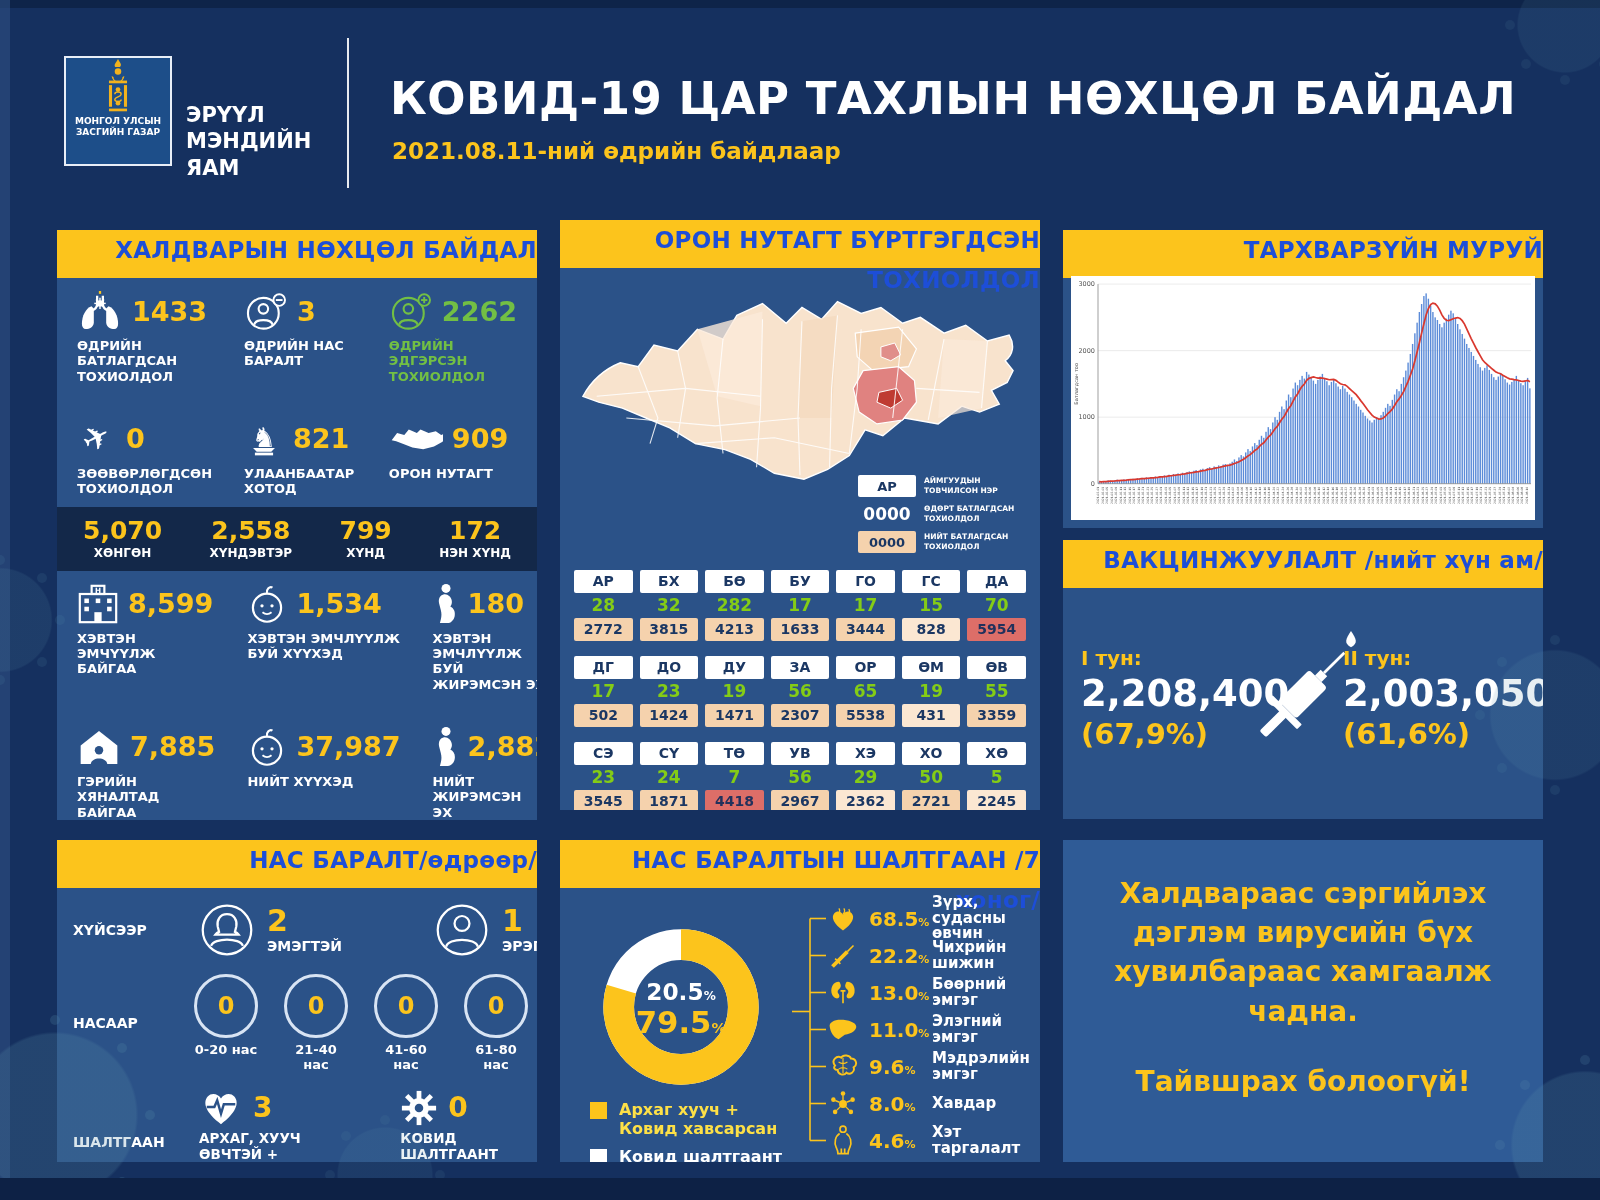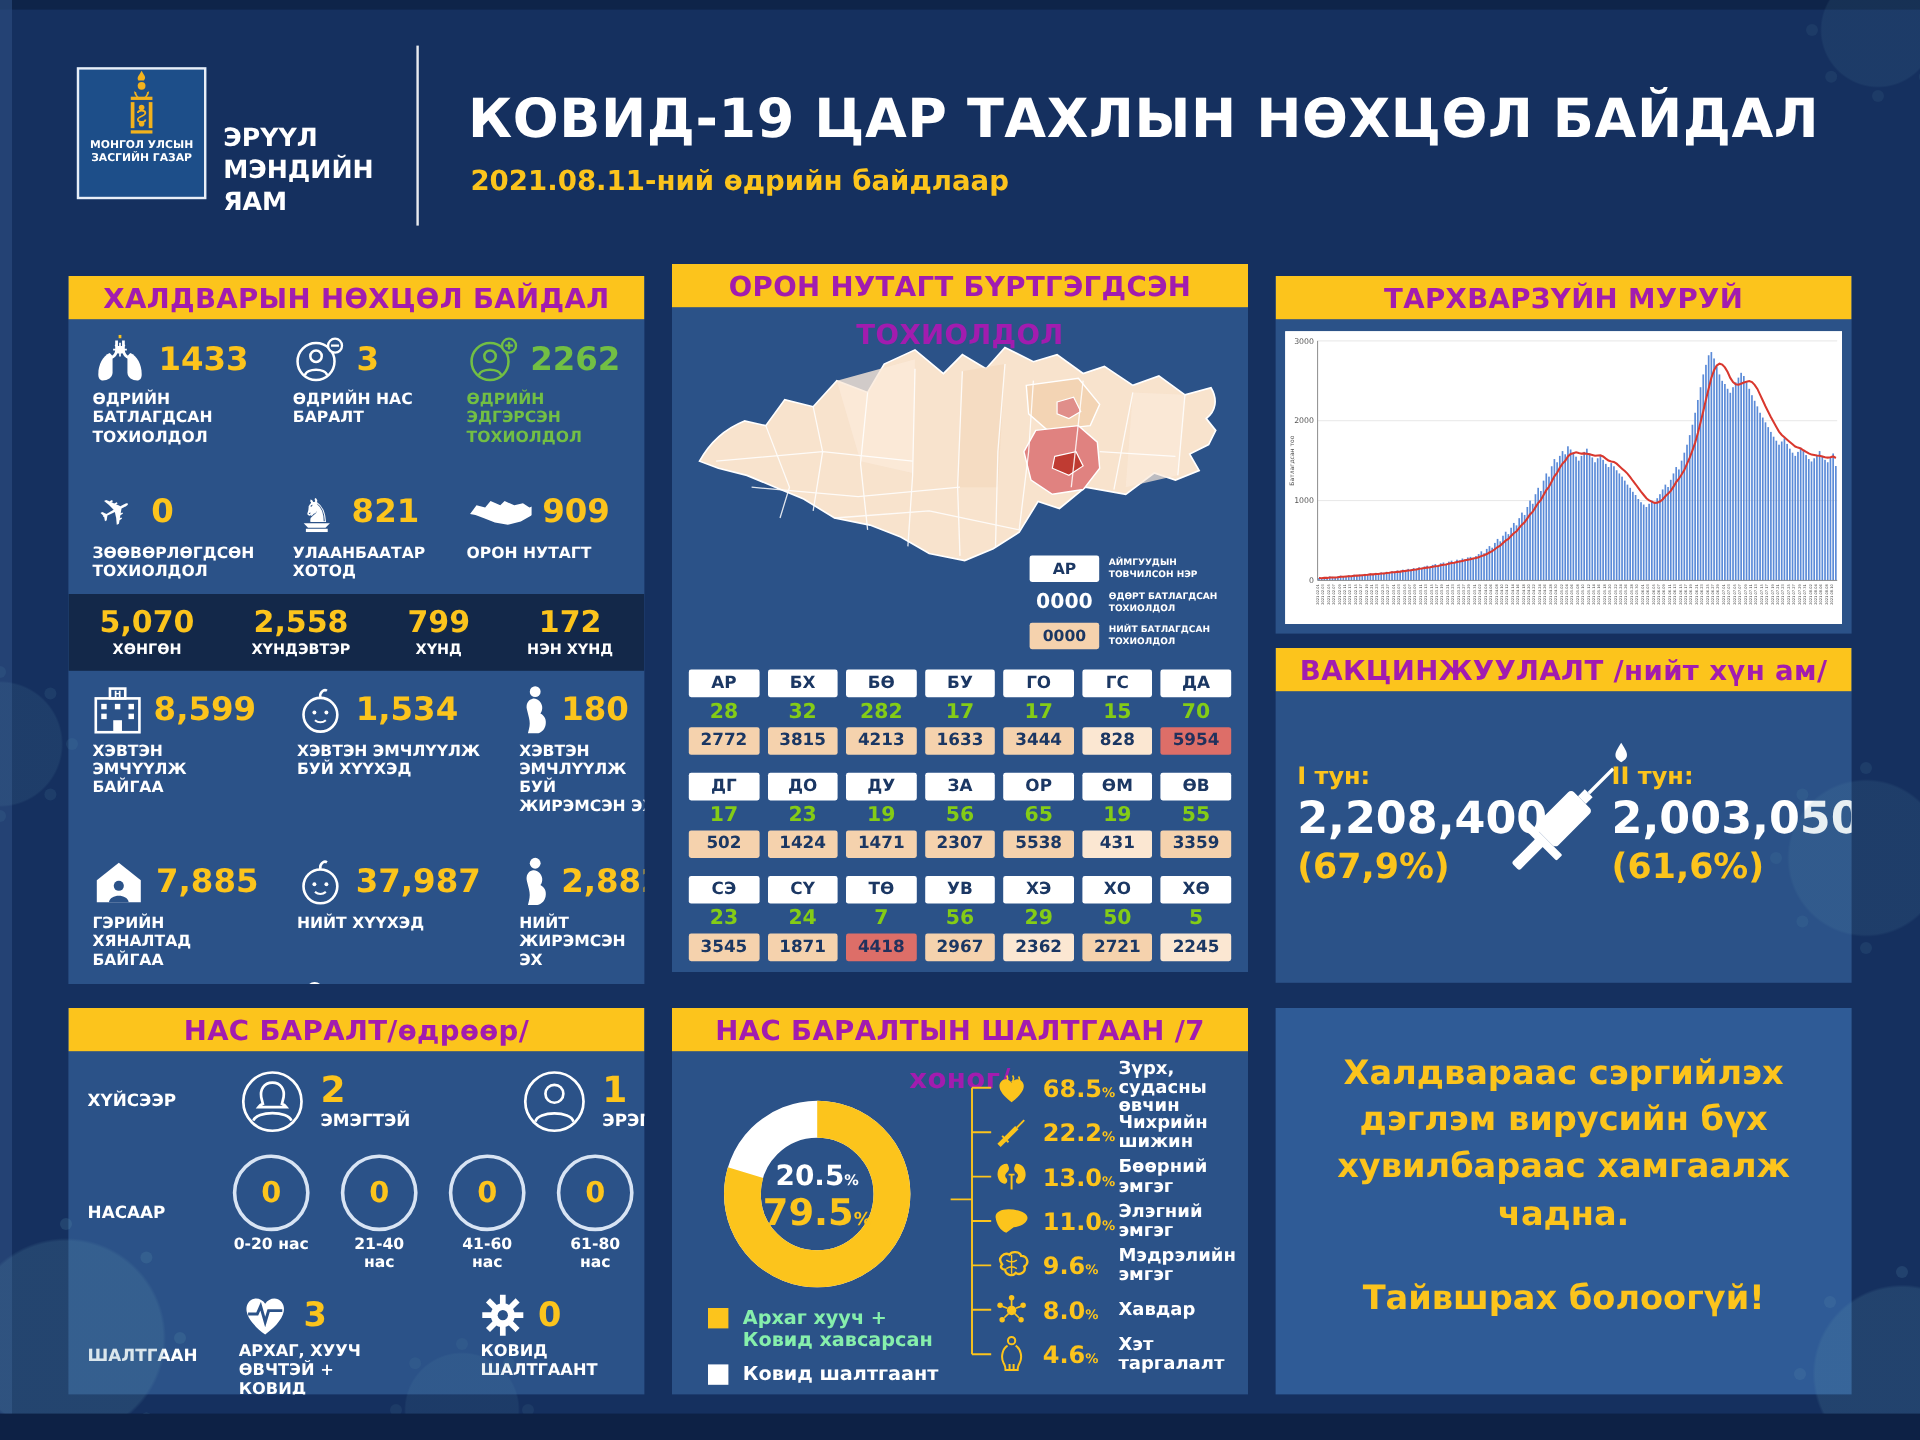--- a/index.html
+++ b/index.html
@@ -13,22 +13,22 @@
   
   .gov-logo{position:absolute;left:64px;top:56px;width:104px;height:106px;background:#1d4e89;
             border:2px solid #e8eef7;display:flex;flex-direction:column;align-items:center;justify-content:flex-start;}
   .gov-label{font-size:9px;font-weight:bold;text-align:center;line-height:1.25;white-space:pre-line;margin-top:2px;}
   .ministry{position:absolute;left:186px;top:102px;width:160px;font-size:21px;font-weight:bold;line-height:1.25;white-space:pre-line;}
   .hdr-divider{position:absolute;left:347px;top:38px;width:2px;height:150px;background:#ffffff;opacity:.9;}
   .main-title{position:absolute;left:390px;top:72px;width:1160px;font-size:45px;font-weight:bold;letter-spacing:.5px;}
   .sub-title{position:absolute;left:392px;top:138px;font-size:23px;font-weight:bold;color:#fcc41c;}
   
   .panel{position:absolute;background:#2b5288;overflow:hidden;}
-  .panel-header{background:#fcc41c;color:#a21caf;font-weight:bold;text-align:center;font-size:23px;
-                height:36px;line-height:40px;letter-spacing:.3px;}
+  .panel-header{background:#fcc41c;color:#1d4ed8;font-weight:bold;text-align:right;font-size:23px;
+                height:48px;line-height:40px;letter-spacing:.3px;}
   #panel-infection{left:57px;top:230px;width:480px;height:590px;}
   #panel-map{left:560px;top:220px;width:480px;height:590px;}
   #panel-curve{left:1063px;top:230px;width:480px;height:298px;}
   #panel-vaccine{left:1063px;top:540px;width:480px;height:279px;}
   #panel-deaths{left:57px;top:840px;width:480px;height:322px;}
   #panel-causes{left:560px;top:840px;width:480px;height:322px;}
   #panel-message{left:1063px;top:840px;width:480px;height:322px;background:#2f5b96;}
   
   .inf-body{padding:10px 20px 0 20px;}
   .stats-grid{display:grid;grid-template-columns:1.05fr 1fr 1.05fr;column-gap:10px;row-gap:2px;gap:32px;}
@@ -93,21 +93,21 @@
   .dc-item .dc-top{display:flex;align-items:center;gap:10px;}
   .dc-item .num{font-size:28px;}
   .dc-label{font-size:13.5px;font-weight:bold;line-height:1.2;margin-top:3px;max-width:200px;}
   
   .causes-body{position:relative;height:282px;}
   .donut{position:absolute;left:28px;top:26px;}
   .cl-legend{position:absolute;left:30px;top:212px;}
   .cl-row{display:flex;align-items:flex-start;gap:12px;margin-bottom:9px;}
   .cl-swatch{width:17px;height:17px;flex:0 0 auto;margin-top:2px;}
   .cl-text{font-size:16px;font-weight:bold;line-height:1.2;max-width:180px;}
-  .cl-text.yellow{color:#86efac;}
+  .cl-text.yellow{color:#fde047;}
   .bracket{position:absolute;left:232px;top:0;}
   .causes-list{position:absolute;left:268px;top:12px;right:4px;}
   .cause-row{display:flex;align-items:center;gap:11px;height:37px;}
   .cause-row .cicon{width:30px;flex:0 0 auto;display:flex;justify-content:center;}
   .cause-pct{font-size:20px;font-weight:bold;color:#fcc41c;white-space:nowrap;width:52px;flex:0 0 auto;}
   .cause-pct small{font-size:11px;}
   .cause-label{font-size:15px;font-weight:bold;line-height:1.05;}
   
   .msg-body{padding:34px 30px 0 30px;text-align:center;}
   .msg1{color:#fcc41c;font-size:28px;font-weight:bold;line-height:1.4;}

